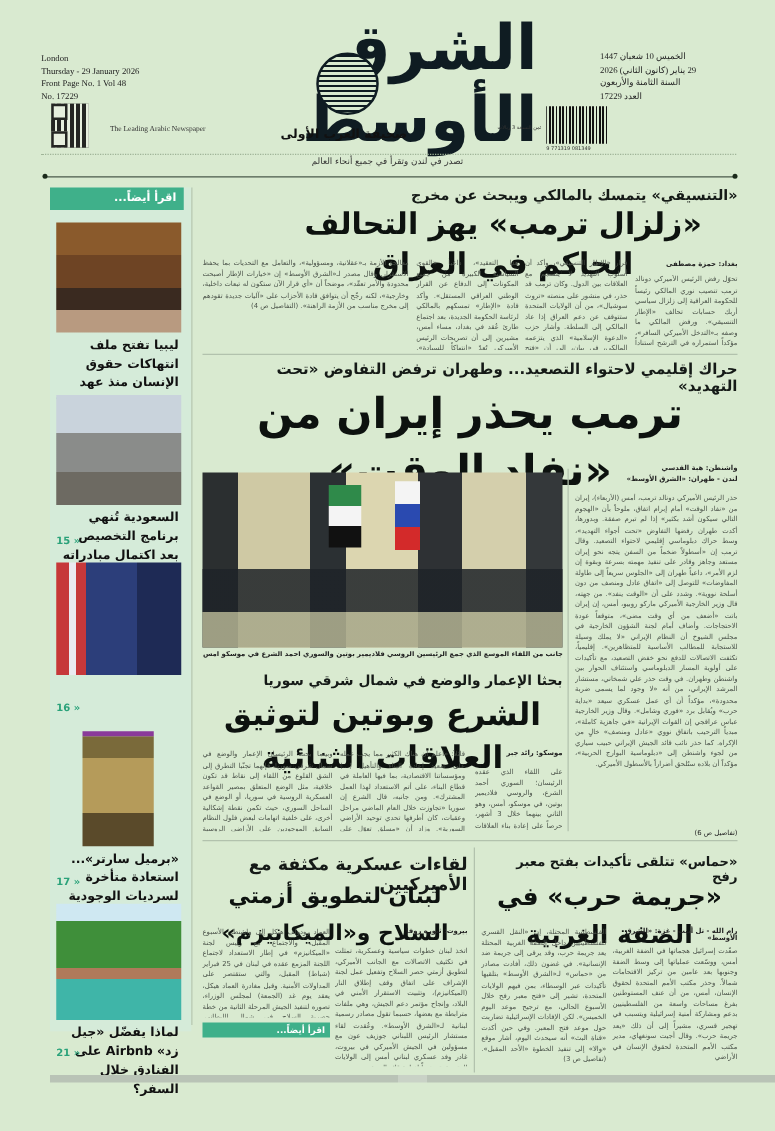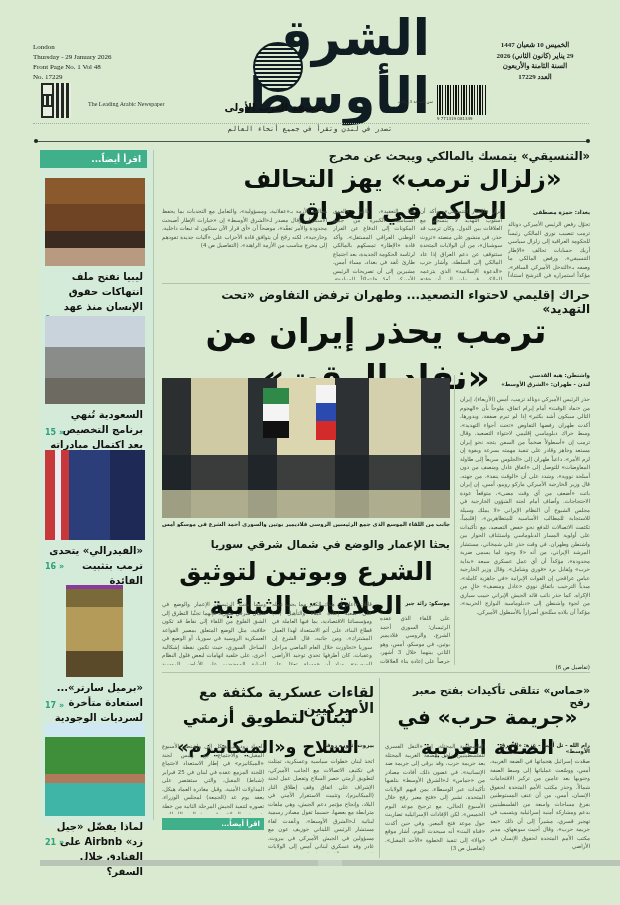--- a/index.html
+++ b/index.html
@@ -3,21 +3,21 @@
 <meta charset="utf-8">
 <style>
   * { box-sizing: border-box; margin: 0; padding: 0; }
   html, body { width: 620px; height: 905px; overflow: hidden; }
   body { background: #d9ead0; font-family: "DejaVu Sans", sans-serif; color: #1a1f1c; position: relative; }
   .abs { position: absolute; }
   .rtl { direction: rtl; text-align: right; }
 
   
   .meta-en { left: 33px; top: 42px; width: 110px; font-family: "Liberation Serif", serif; font-size: 7px; line-height: 10px; color: #222; font-weight: normal; }
-  .meta-ar { right: 30px; top: 40px; width: 110px; font-family: "Liberation Serif", serif; font-size: 7px; line-height: 10.5px; color: #222; font-weight: bold; direction: rtl; text-align: center; }
+  .meta-ar { right: 30px; top: 40px; width: 110px; font-family: "Liberation Serif", serif; font-size: 7px; line-height: 10.5px; color: #222; font-weight: normal; direction: rtl; text-align: left; }
   .qr { left: 41px; top: 83px; width: 30px; height: 35px; background:
       repeating-linear-gradient(90deg,#111 0 3px,#e8f0e0 3px 5px),
       #111; opacity: .9; }
   .qr::before, .qr::after { content:""; position:absolute; width:9px; height:9px; border:2px solid #111; background:#e8f0e0; }
   .qr::before { left:0; top:0; } .qr::after { left:0; bottom:0; }
   .logo { left: 100px; top: 38px; width: 330px; height: 58px; display:flex; align-items:center; justify-content:center; direction: rtl; }
   .logo-text { font-family: "DejaVu Sans", sans-serif; font-weight: bold; font-size: 50px; letter-spacing: -1px; color: #0f1c22; line-height: 58px; }
   .globe { left: 253px; top: 42px; width: 50px; height: 50px; border-radius: 50%;
       background: repeating-linear-gradient(180deg,#0f1c22 0 2px,#d9ead0 2px 4px); border: 2px solid #0f1c22; }
   .tagline-en { left: 88px; top: 101px; font-family: "Liberation Serif", serif; font-size: 6px; color: #333; }
@@ -83,42 +83,41 @@
   <div>الخميس 10 شعبان 1447</div>
   <div>29 يناير (كانون الثاني) 2026</div>
   <div>السنة الثامنة والأربعون</div>
   <div>العدد 17229</div>
 </div>
 <div class="abs barcode"></div>
 <div class="abs" style="left:437px;top:116px;font-size:4px;color:#333;">9 771319 081349</div>
 <div class="abs price rtl">ثمن النسخة 3 ريالات</div>
 
 <div class="abs rule-dotted"></div>
-<div class="abs distrib rtl" style="text-align:center;font-family:Liberation Mono, monospace;">تصدر في لندن وتقرأ في جميع أنحاء العالم</div>
+<div class="abs distrib rtl" style="text-align:center;">تصدر في لندن وتقرأ في جميع أنحاء العالم</div>
 <div class="abs rule-main"></div>
 
 <div class="abs sidebar"></div>
 <div class="abs sb-header">اقرأ أيضاً...</div>
 <div class="abs sb-sep"></div>
 
 <div class="abs sb-card" style="top:178px;">
   <div class="sb-img" style="background:linear-gradient(180deg,#8a5a2c 0 30%,#6e4424 30% 60%,#3a2a20 60% 80%,#b89a80 80%);"></div>
   <div class="sb-title">ليبيا تفتح ملف انتهاكات حقوق الإنسان منذ عهد القذافي</div>
   <span class="sb-page" style="top:137px;">9 »</span>
 </div>
 
 <div class="abs sb-card" style="top:316px;">
   <div class="sb-img" style="background:linear-gradient(180deg,#c9d3dc 0 35%,#8a8c8a 35% 70%,#6d6a62 70%);"></div>
   <div class="sb-title">السعودية تُنهي برنامج التخصيص بعد اكتمال مبادراته بنجاح</div>
   <span class="sb-page" style="top:112px;">15 »</span>
 </div>
 
 <div class="abs sb-card" style="top:450px;">
   <div class="sb-img" style="height:90px;background:linear-gradient(90deg,#c6383a 0 10%,#eaeaf0 10% 16%,#c6383a 16% 24%,#2c3e7a 24% 65%,#1e2a55 65%);"></div>
-  <div class="sb-title">«الفيدرالي» يتحدى ترمب بتثبيت الفائدة</div>
   <span class="sb-page" style="top:112px;">16 »</span>
 </div>
 
 <div class="abs sb-card" style="top:585px;">
   <div class="sb-img" style="width:57px;height:92px;background:linear-gradient(180deg,#7a6a3a 0 20%,#b59b5a 20% 70%,#5a4a2a 70%);border-top:4px solid #8a3a9a;"></div>
   <div class="sb-title">«برميل سارتر»... استعادة متأخرة لسرديات الوجودية</div>
   <span class="sb-page" style="top:116px;">17 »</span>
 </div>
 
 <div class="abs sb-card" style="top:723px;">

